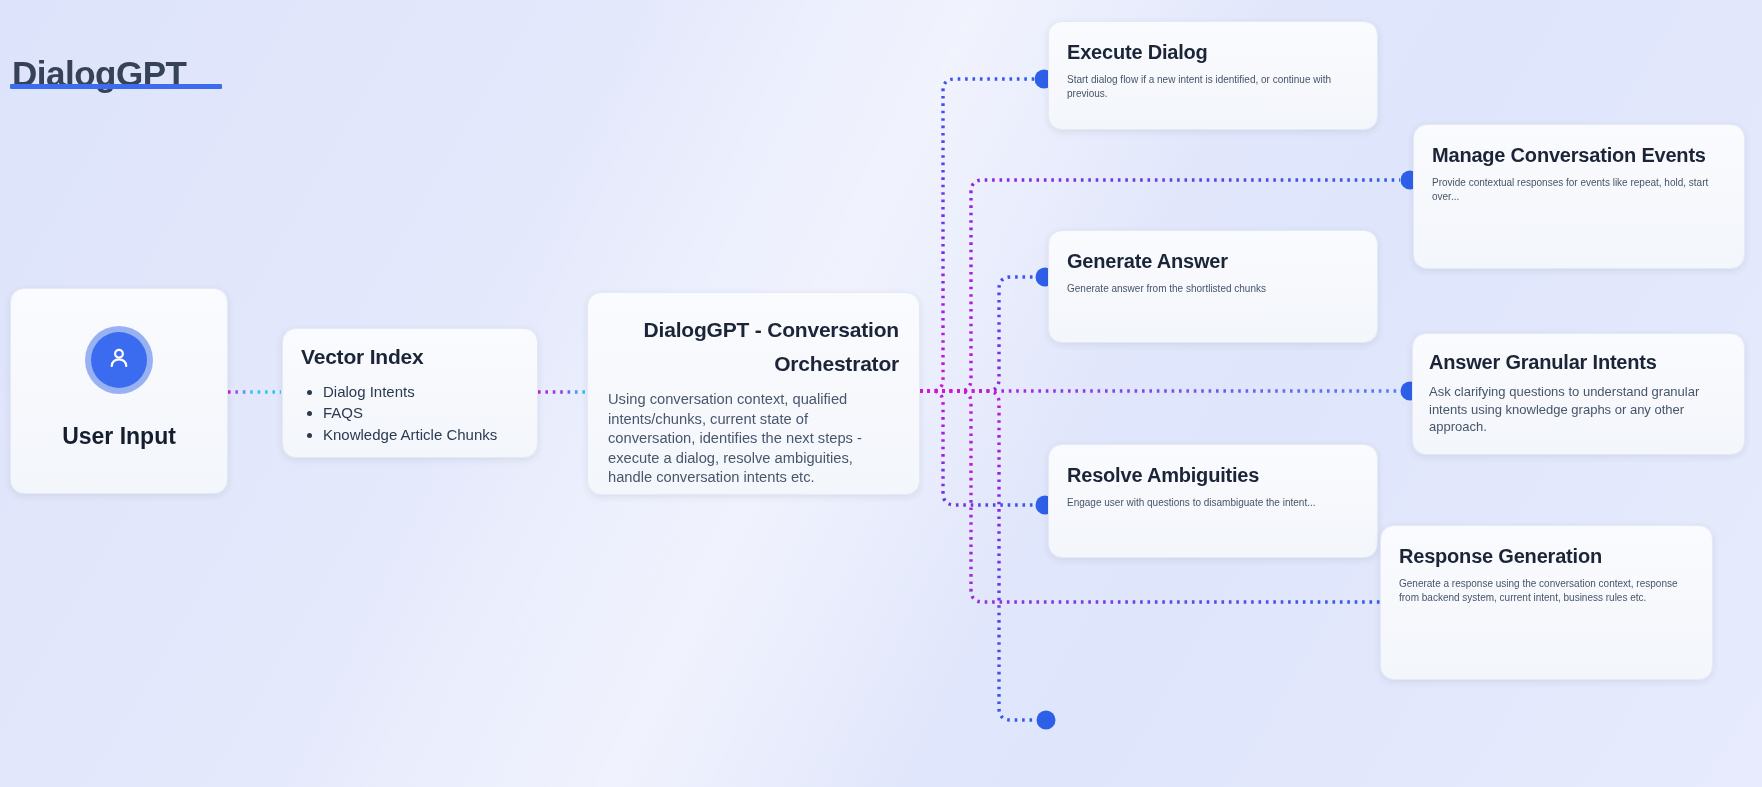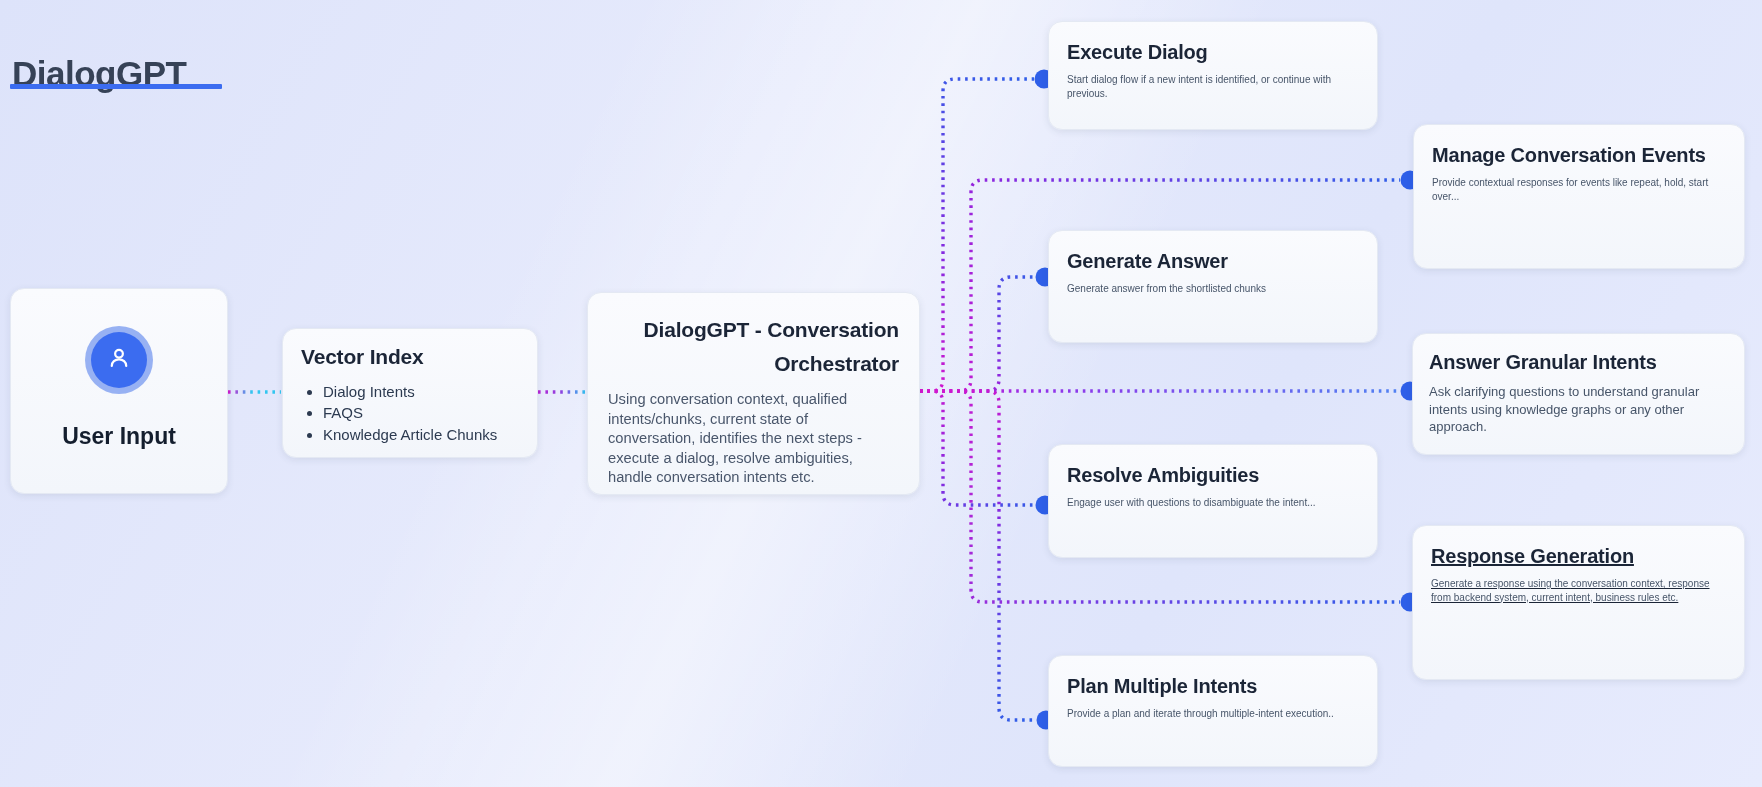--- a/index.html
+++ b/index.html
@@ -189,23 +189,19 @@
   <div class="card" style="left:1412px; top:333px; width:333px; height:122px; padding:14px 16px;">
     <div class="title">Answer Granular Intents</div>
     <div class="body" style="font-size:13px;">Ask clarifying questions to understand granular intents using knowledge graphs or any other approach.</div>
   </div>
 
   <div class="card" style="left:1048px; top:444px; width:330px; height:114px;">
     <div class="title">Resolve Ambiguities</div>
     <div class="body">Engage user with questions to disambiguate the intent...</div>
   </div>
 
-  <div class="card" style="left:1412px; top:525px; width:333px; height:155px;text-decoration:underline;">
+  <div class="card" style="left:1380px; top:525px; width:333px; height:155px;">
     <div class="title">Response Generation</div>
     <div class="body">Generate a response using the conversation context, response from backend system, current intent, business rules etc.</div>
   </div>
 
-  <div class="card" style="left:1048px; top:655px; width:330px; height:112px;">
-    <div class="title">Plan Multiple Intents</div>
-    <div class="body">Provide a plan and iterate through multiple-intent execution..</div>
-  </div>
 
 </div>
 
 </body></html>

